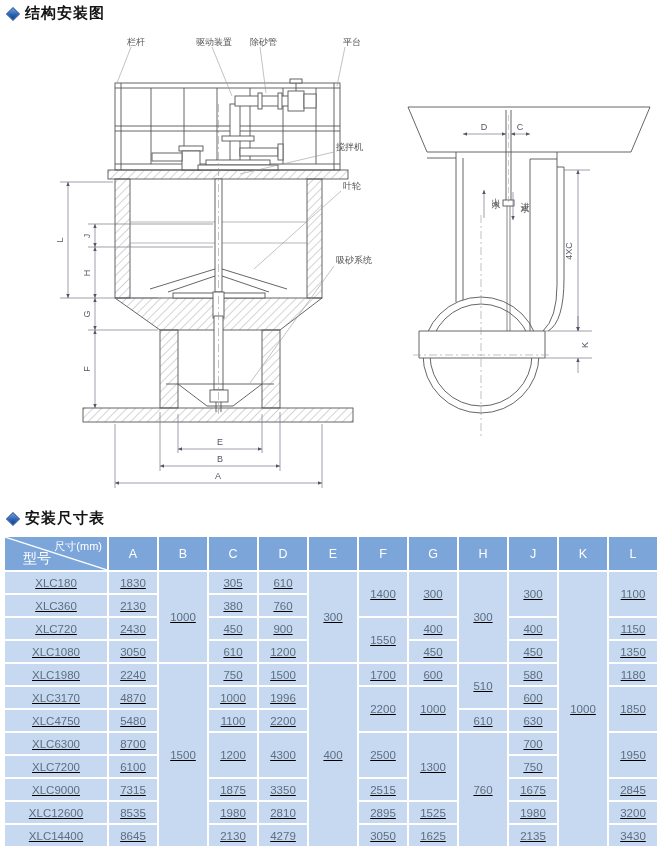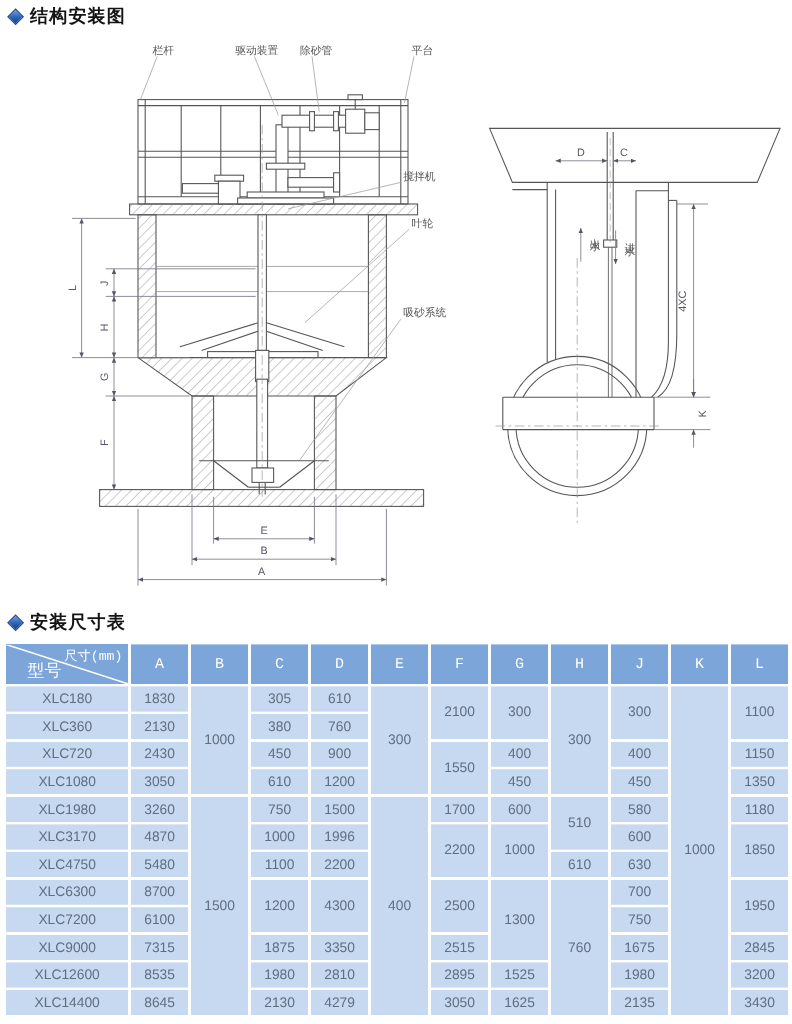--- a/index.html
+++ b/index.html
@@ -34,22 +34,22 @@
   table.dims{
     position:absolute;top:535px;left:3px;
     border-collapse:collapse;table-layout:fixed;width:654px;
   }
   table.dims col{width:50px;}
   table.dims col.model-col{width:104px;}
   table.dims th,table.dims td{
     border:2px solid var(--grid);text-align:center;vertical-align:middle;
     overflow:hidden;white-space:nowrap;
   }
-  table.dims thead tr{height:35px;font-family:Liberation Mono, monospace;}
-  table.dims tbody tr{height:23px;}
+  table.dims thead tr{height:35px;}
+  table.dims tbody tr{height:23px;text-decoration:underline;}
   table.dims th{background:var(--hbg);color:var(--htxt);font-weight:normal;font-size:12.5px;}
   table.dims td{background:var(--bbg);color:var(--btxt);font-size:11.5px;}
   th.corner{position:relative;padding:0;}
   th.corner svg{position:absolute;inset:0;width:100%;height:100%;}
   th.corner .c-top{position:absolute;top:2px;right:5px;font-size:11px;}
   th.corner .c-bot{position:absolute;bottom:2px;left:18px;font-size:14px;}
 </style>
 </head>
 <body>
 
@@ -293,21 +293,21 @@
       </tr>
   </thead>
   <tbody id="tbl-body">
       <tr>
         <td>XLC180</td>
         <td>1830</td>
         <td rowspan="4">1000</td>
         <td>305</td>
         <td>610</td>
         <td rowspan="4">300</td>
-        <td rowspan="2">2100</td>
+        <td rowspan="2">1400</td>
         <td rowspan="2">300</td>
         <td rowspan="4">300</td>
         <td rowspan="2">300</td>
         <td rowspan="12">1000</td>
         <td rowspan="2">1100</td>
       </tr>
       <tr>
         <td>XLC360</td>
         <td>2130</td>
         <td>380</td>
@@ -327,21 +327,21 @@
         <td>XLC1080</td>
         <td>3050</td>
         <td>610</td>
         <td>1200</td>
         <td>450</td>
         <td>450</td>
         <td>1350</td>
       </tr>
       <tr>
         <td>XLC1980</td>
-        <td>3260</td>
+        <td>2240</td>
         <td rowspan="8">1500</td>
         <td>750</td>
         <td>1500</td>
         <td rowspan="8">400</td>
         <td>1700</td>
         <td>600</td>
         <td rowspan="2">510</td>
         <td>580</td>
         <td>1180</td>
       </tr>

